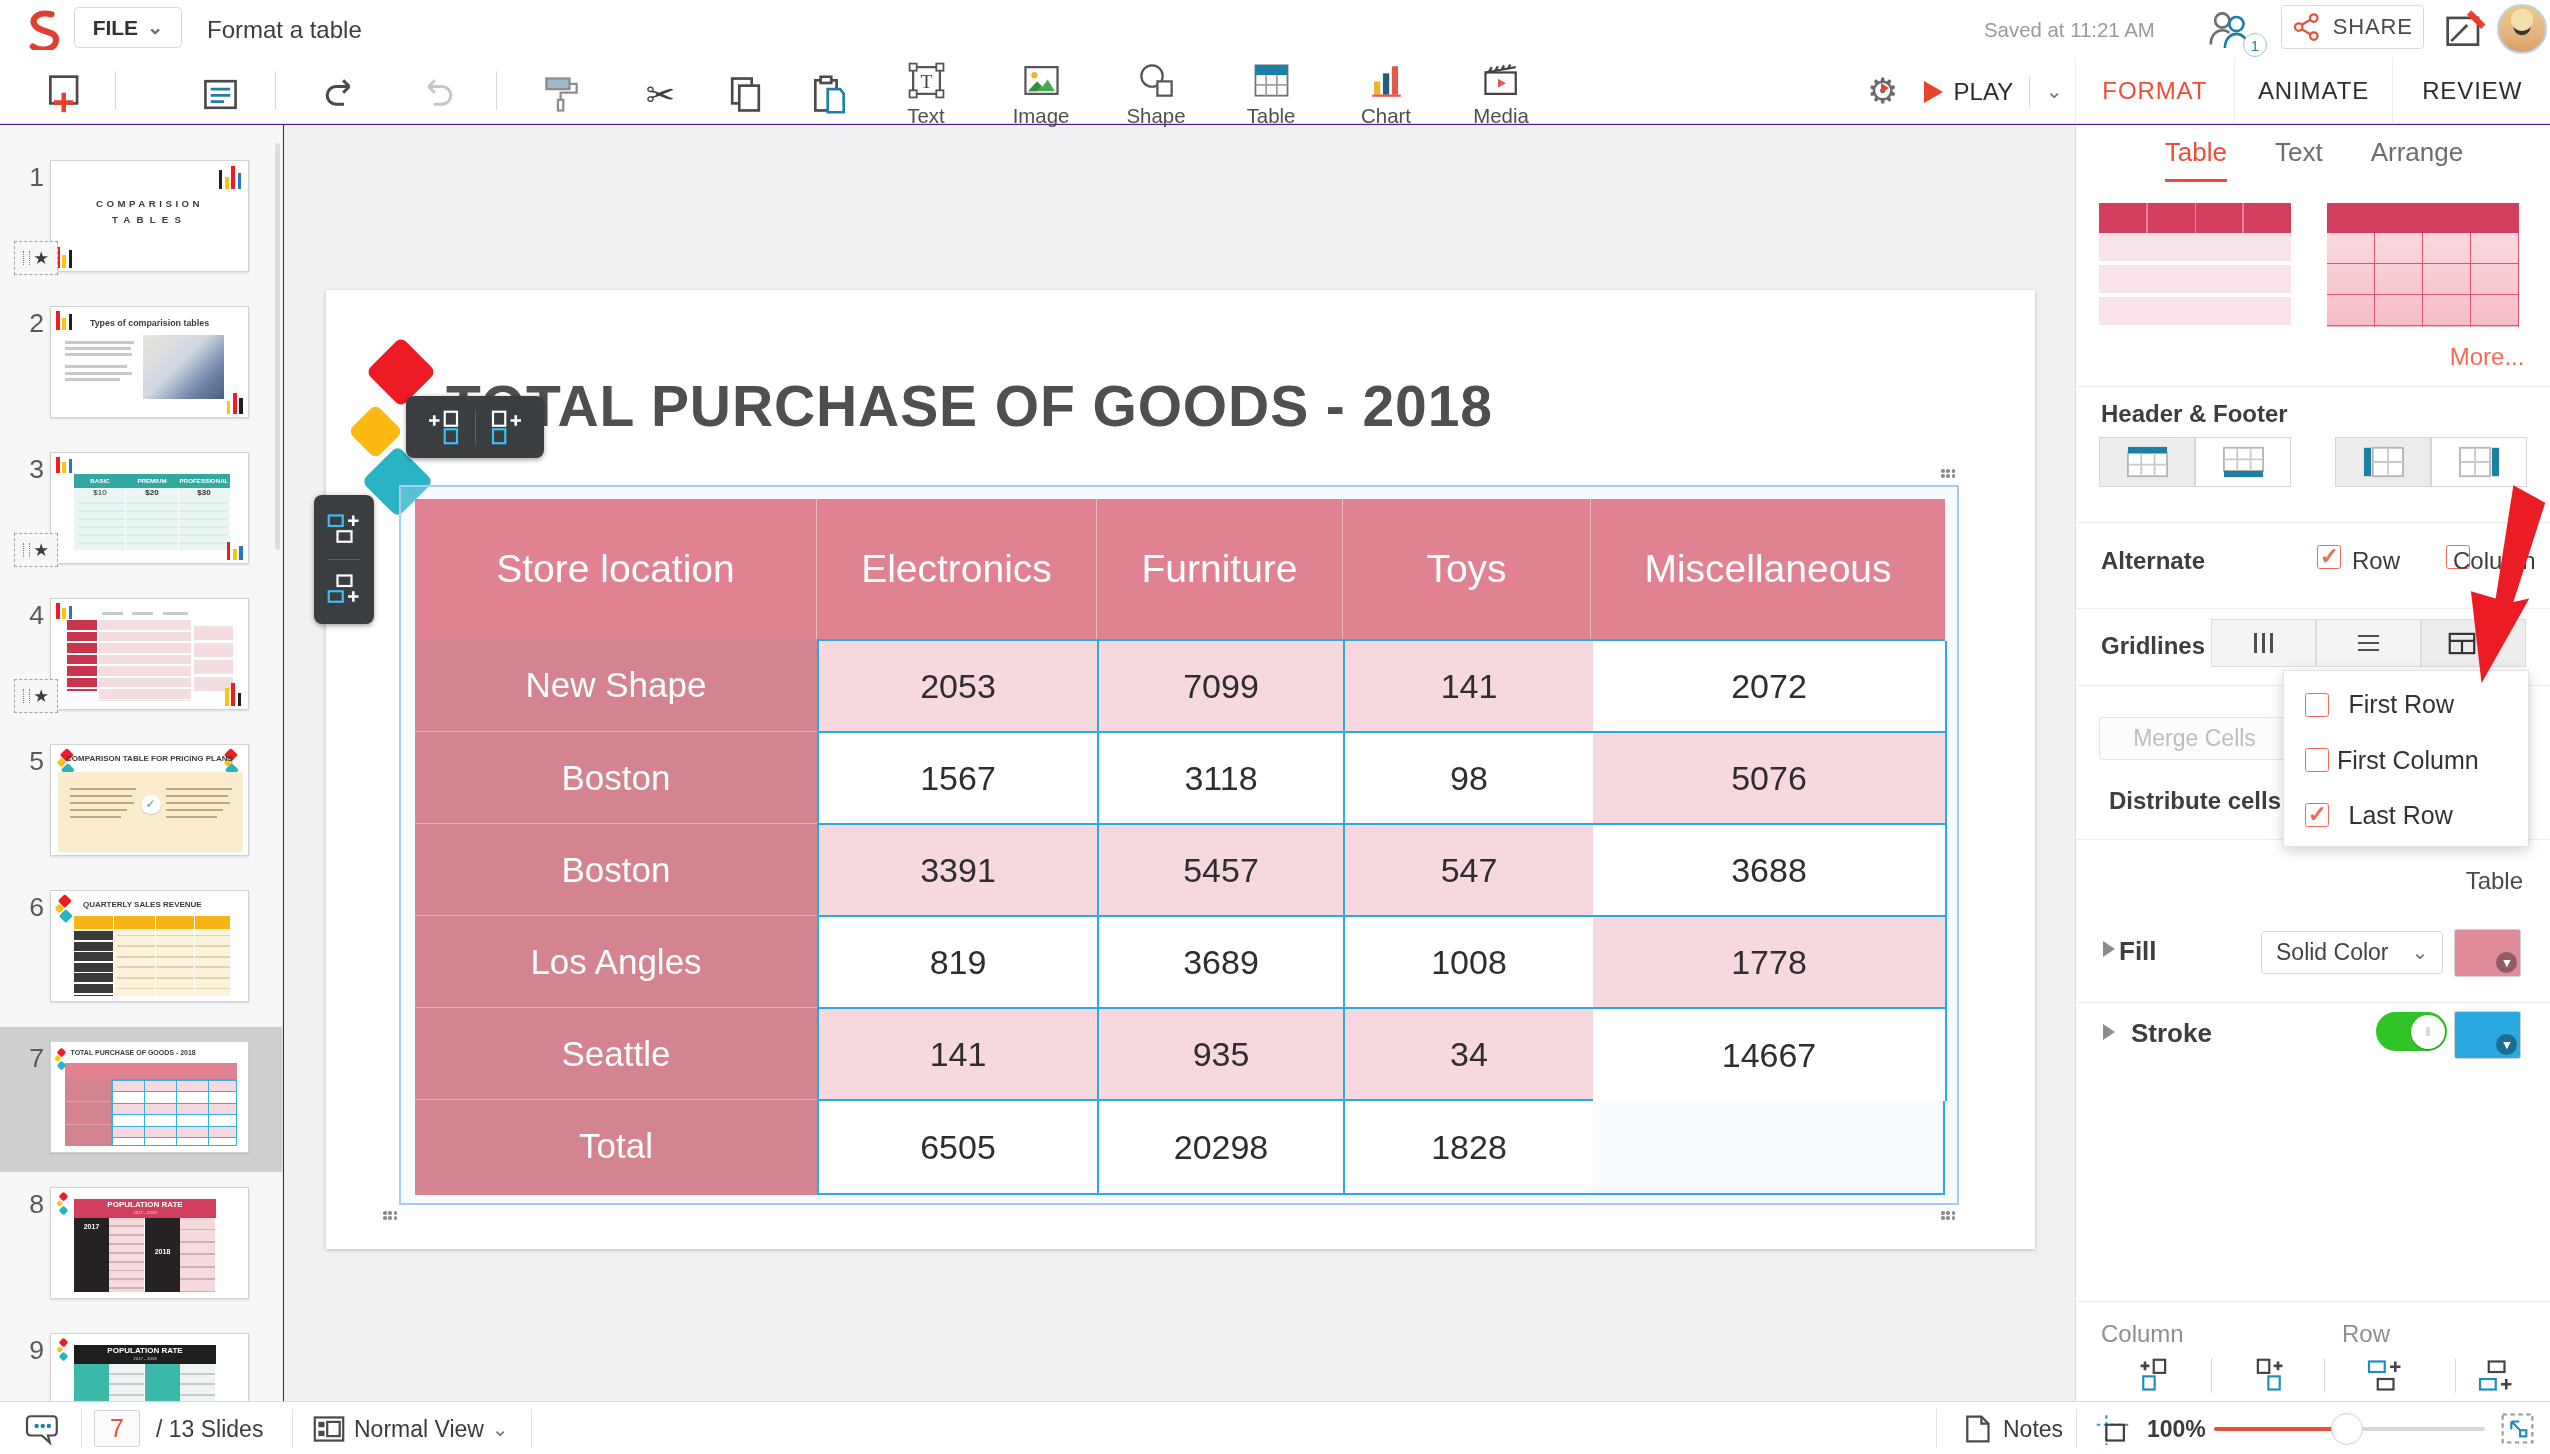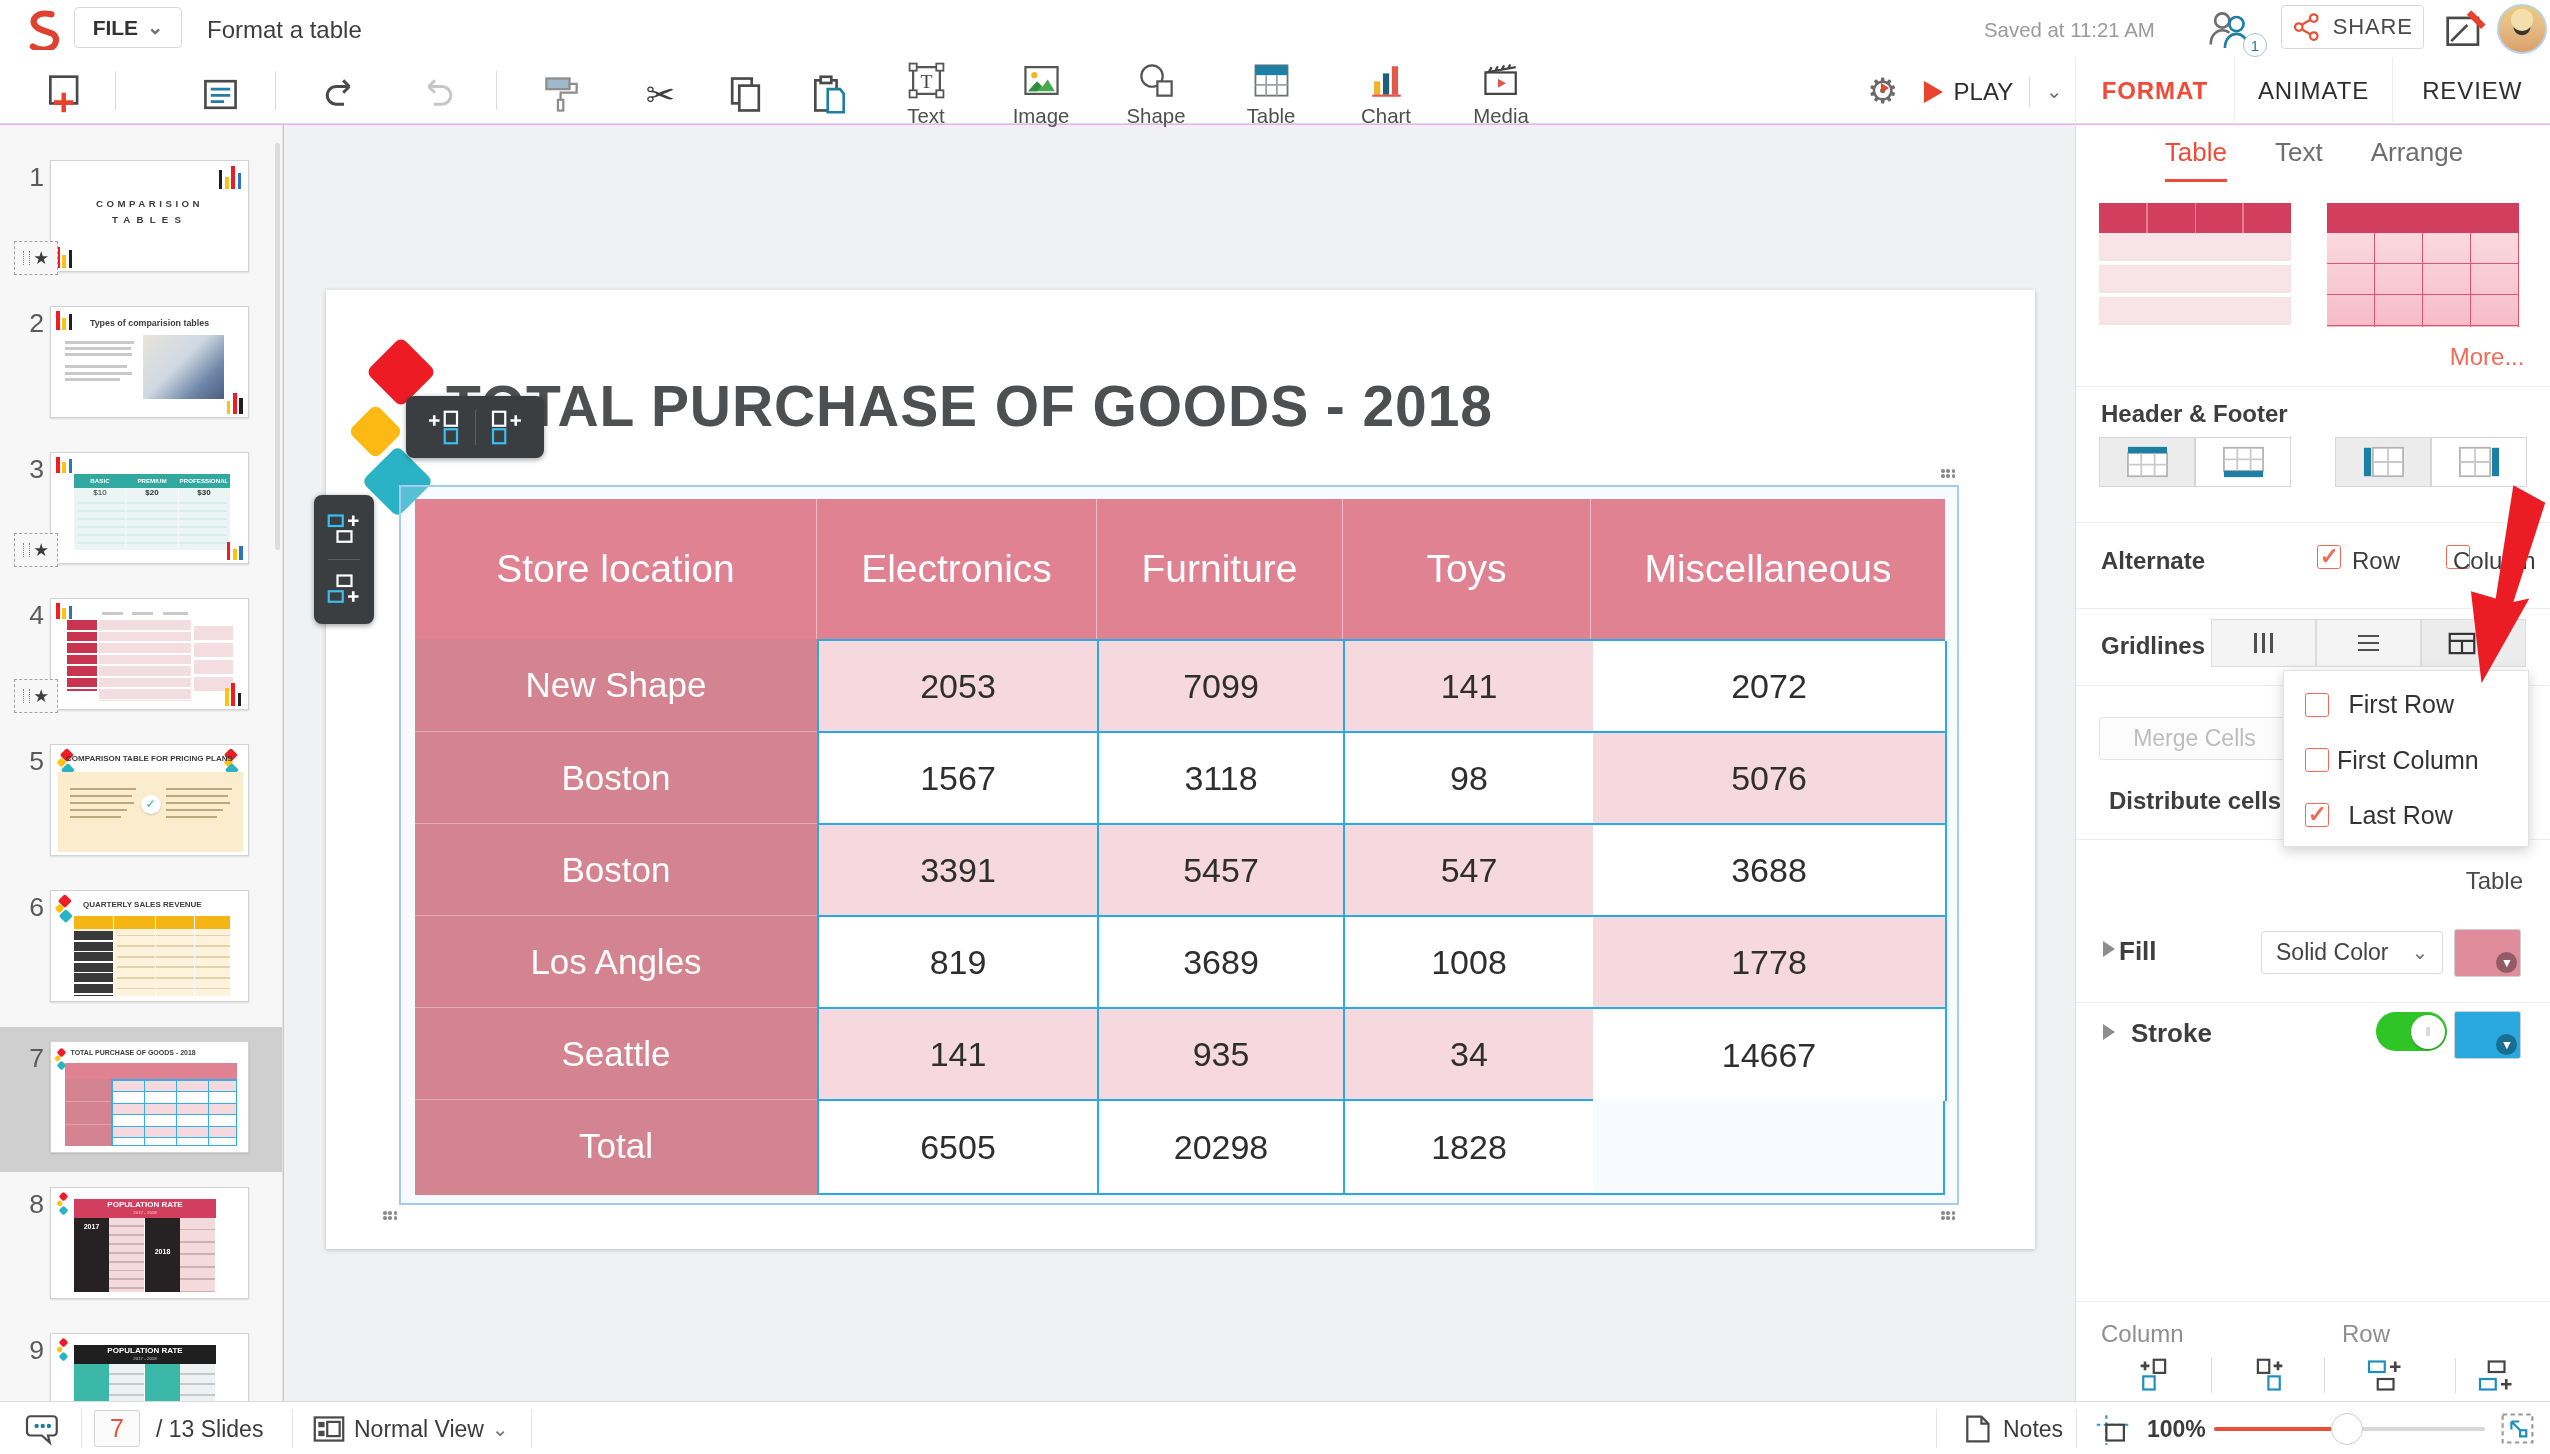--- a/index.html
+++ b/index.html
@@ -1,18 +1,18 @@
 <!DOCTYPE html>
 <html style="font-size:14px"><head>
 <meta charset="utf-8">
 <style>
   * { margin:0; padding:0; box-sizing:border-box; }
   html,body { width:2550px; height:1454px; }
   body { font-family:"Liberation Sans", sans-serif; background:#fff; overflow:hidden; }
-  .app { position:relative; width:2550px; height:1454px; background:#f0abfc;padding-left:17px; }
+  .app { position:relative; width:2550px; height:1454px; background:#4c1d95;padding-left:17px; }
   .abs { position:absolute; }
 
   
   .topbar { position:absolute; left:0; top:0; width:2550px; height:124px; background:#fff; border-bottom:0.9px solid #dcdcdc; z-index:30; }
   .file-btn { position:absolute; left:74px; top:7px; width:108px; height:41px; border:0.9px solid #d6d6d6; border-radius:4.4px; background:#fff;
               display:flex; align-items:center; justify-content:center; gap:8.9px; font-size:21px; color:#333; font-weight:bold; }
   .doc-title { position:absolute; left:207px; top:16px; font-size:24px; color:#3d3d3d; }
   .saved { position:absolute; left:1984px; top:18.6px; font-size:20.4px; color:#9a9a9a; }
   .share-btn { position:absolute; left:2281px; top:5.3px; width:143px; height:44px; border:0.9px solid #d8d8d8; border-radius:3.5px; background:#fff;
                display:flex; align-items:center; justify-content:center; gap:10.6px; font-size:22px; color:#4a4a4a; letter-spacing:0.9px; }
@@ -27,21 +27,21 @@
   .insert-group { position:absolute; left:887px; top:60px; display:flex; gap:37px; }
   .insert-item { width:78px; display:flex; flex-direction:column; align-items:center; gap:3.5px; cursor:pointer; }
   .insert-item .lbl { font-size:20.4px; color:#4f4f4f; }
   .play-wrap { position:absolute; left:1867px; top:71px; display:flex; align-items:center; gap:16px; }
   .play-label { font-size:24px; color:#2e2e2e; }
   .play-tri { width:0; height:0; border-left:19.5px solid #e8432e; border-top:11.5px solid transparent; border-bottom:11.5px solid transparent; }
   .pv-div { width:0.9px; height:30px; background:#d8d8d8; }
   .chev { font-size:19.5px; color:#6f6f6f; }
   .ribbon-tabs { position:absolute; left:2075px; top:57px; width:476px; height:67px; display:flex; }
   .ribbon-tab { flex:1; display:flex; align-items:center; justify-content:center; font-size:24px; color:#2e2e2e; letter-spacing:0.9px; border-left:0.9px solid #ededed; cursor:pointer; }
-  .ribbon-tab.active { color:#f04b38; font-weight:bold;text-align:right; }
+  .ribbon-tab.active { color:#f04b38; font-weight:normal;text-align:right; }
 
   
   .sidebar { position:absolute; left:0; top:125px; width:283px; height:1276px; background:#f7f7f7; border-right:0.9px solid #e2e2e2; overflow:hidden; z-index:5; }
   .slide-item { position:absolute; left:0; width:283px; height:142px; }
   .sel-band { position:absolute; left:0; top:-14px; width:283px; height:145px; background:#cfcfcf; }
   .slide-num { position:absolute; left:14px; top:1.8px; width:30px; text-align:right; font-size:26.6px; color:#5a5a5a; }
   .thumb { position:absolute; left:50px; top:0; width:199px; height:112px; background:#fff; border:0.9px solid #d2d2d2; box-shadow:0 0.9px 1.8px rgba(0,0,0,.12); overflow:hidden; cursor:pointer; }
   .star-badge { position:absolute; left:14px; top:81px; width:44px; height:34px; border:1.8px dashed #a3a3a3; display:flex; align-items:center; justify-content:center; gap:3.5px; color:#3c3c3c; background:#f7f7f7; }
   .star-badge .lines { width:7px; height:14px; border-left:1.8px dotted #7c7c7c; border-right:1.8px dotted #7c7c7c; }
   .star-badge .st { font-size:17.7px; }

